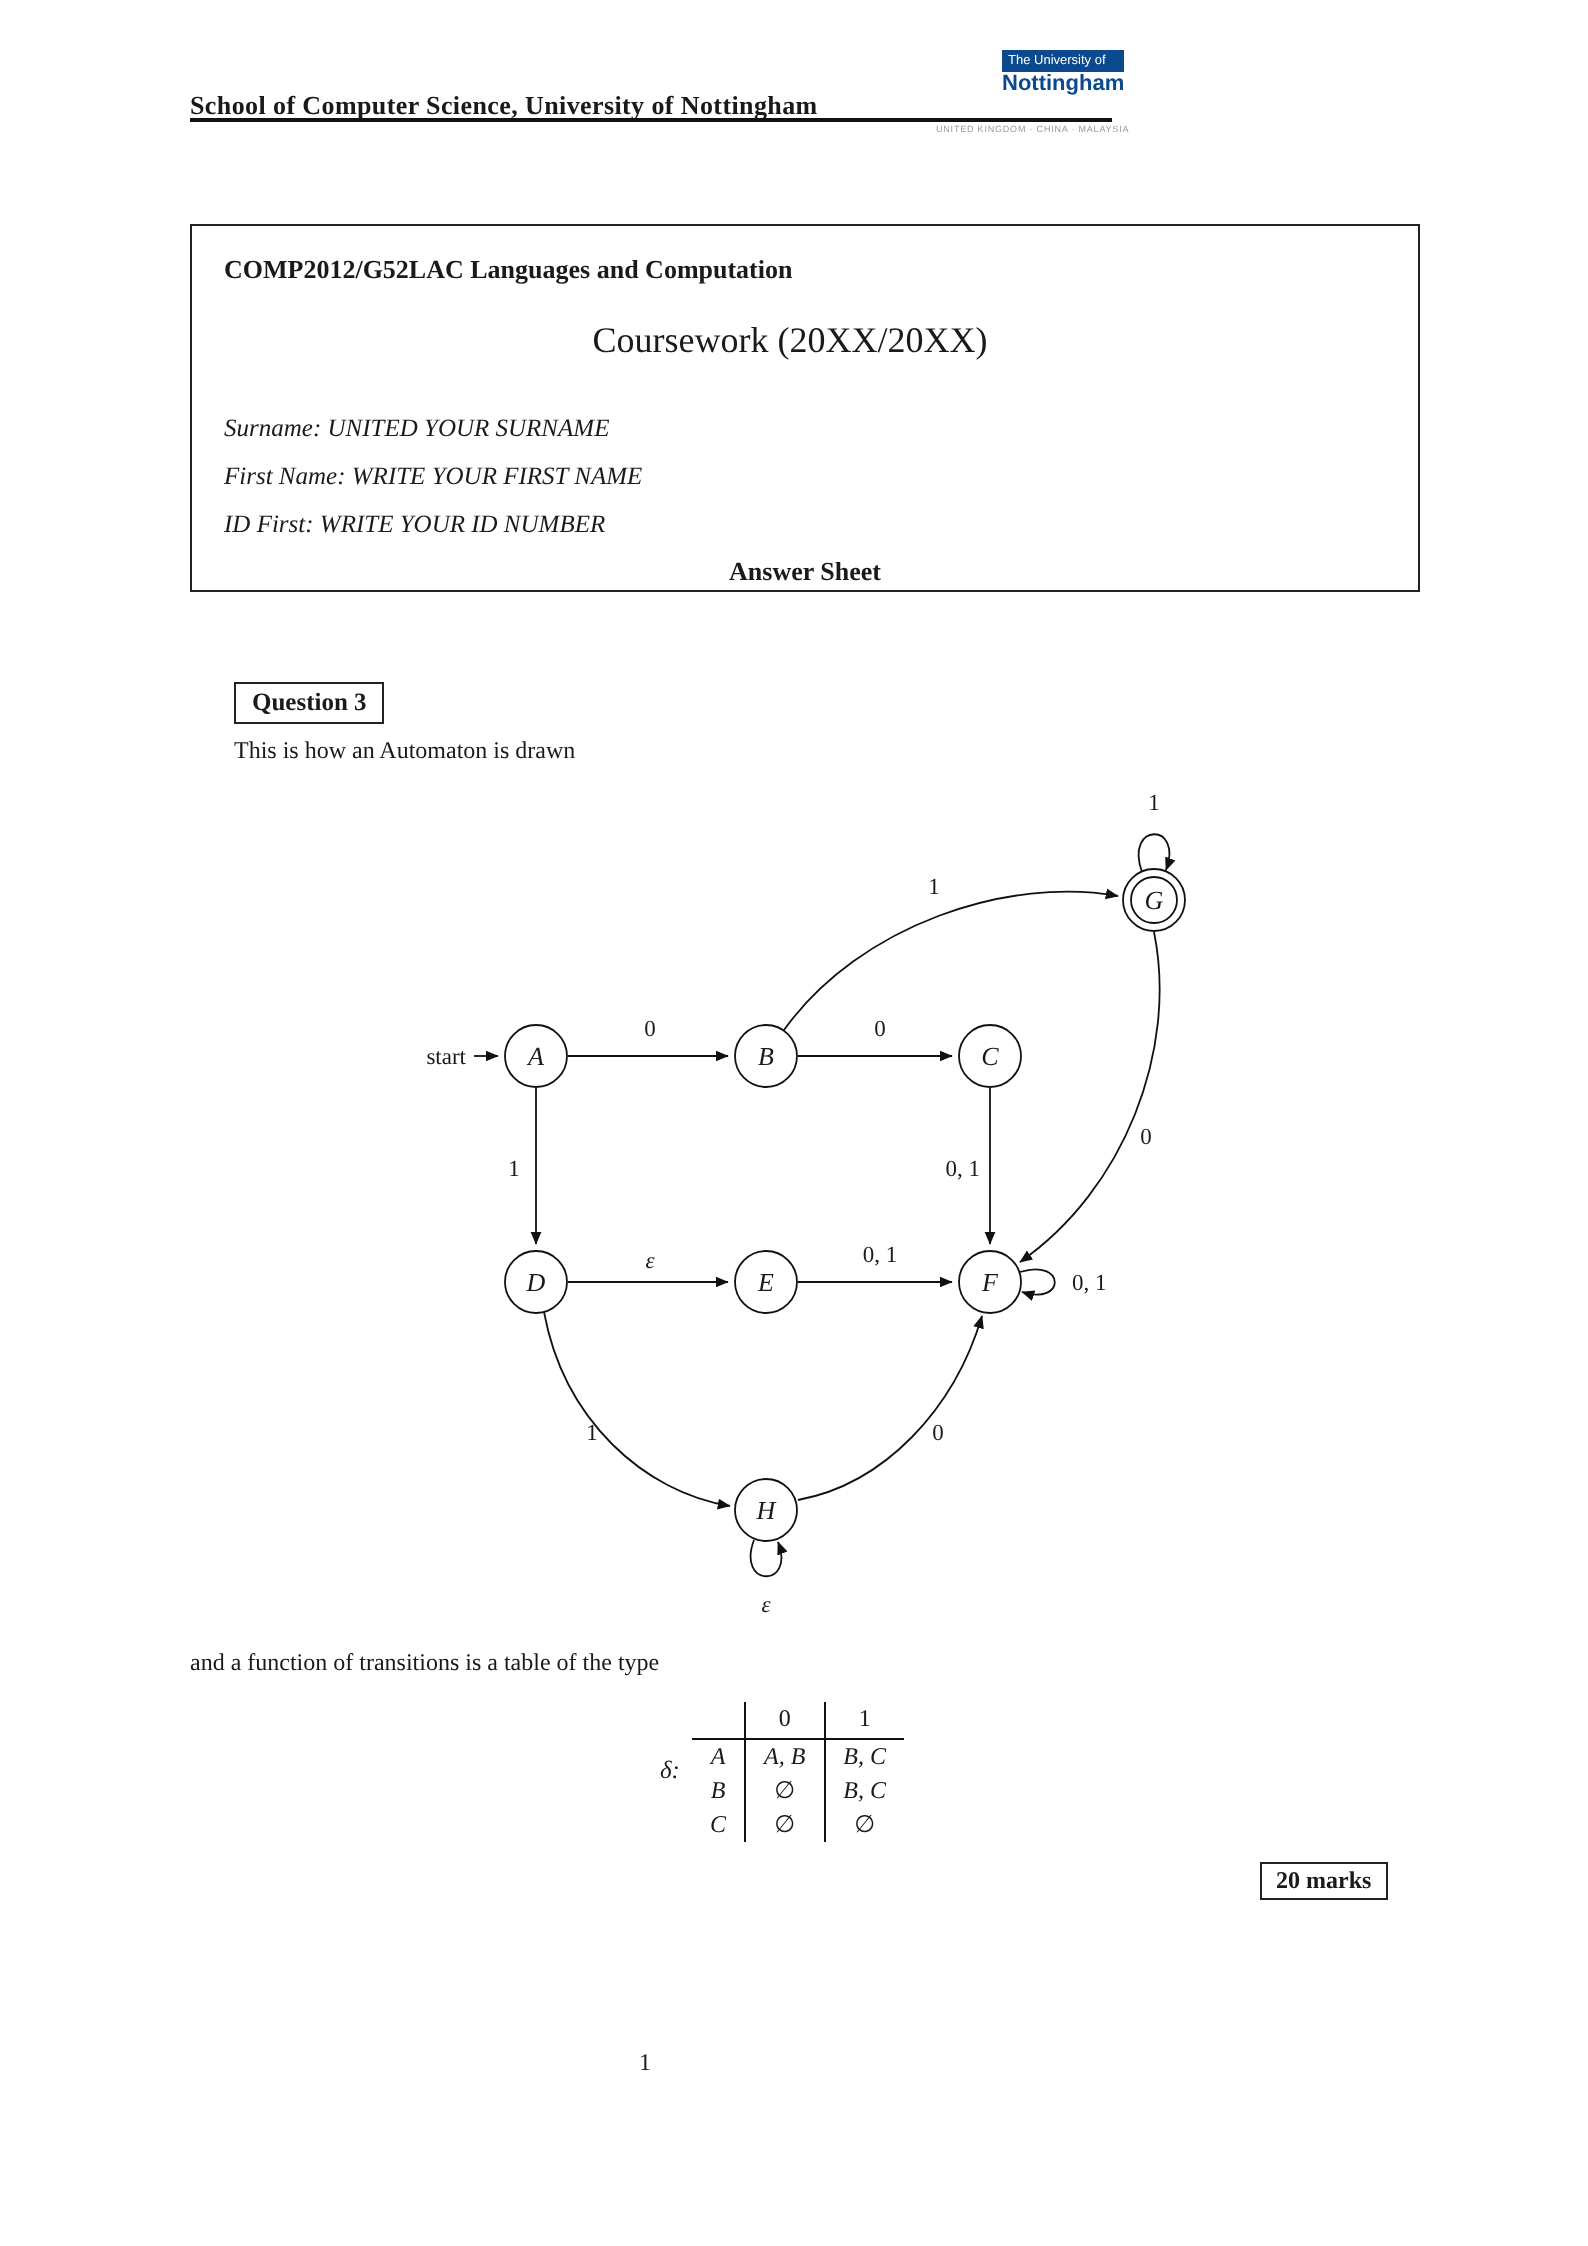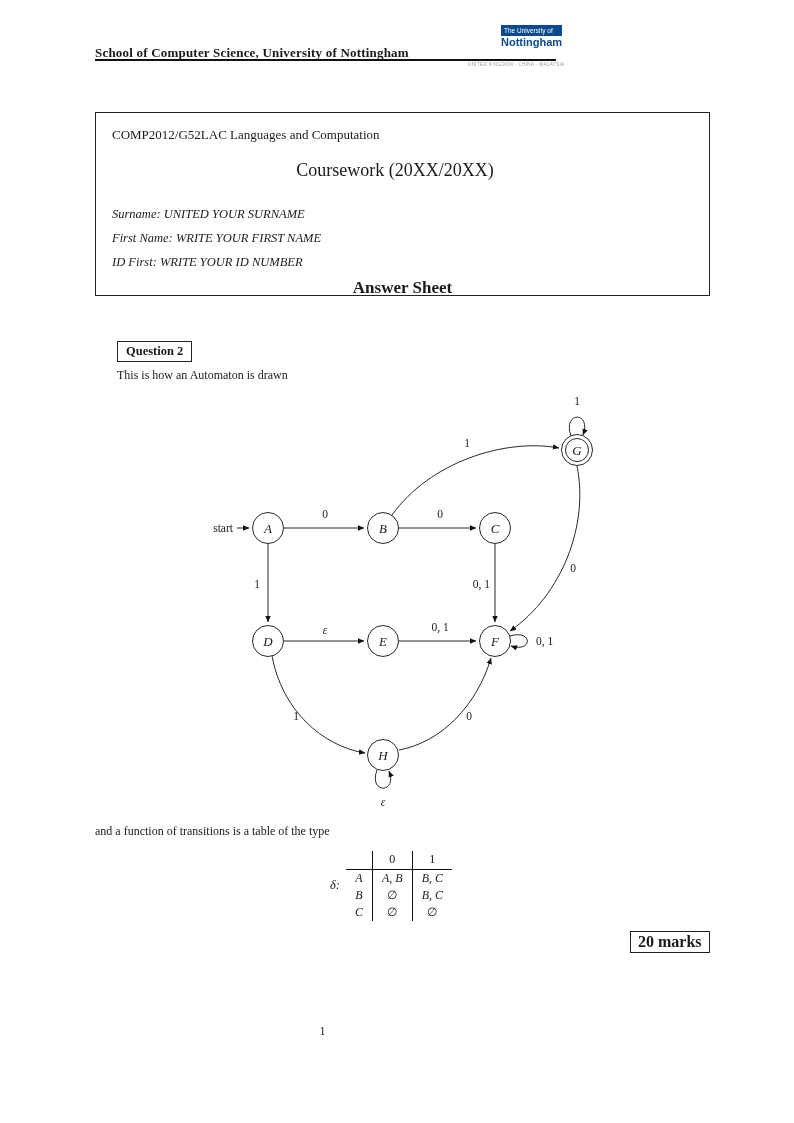--- a/index.html
+++ b/index.html
@@ -19,24 +19,24 @@
   .logo-texts { display:flex; flex-direction:column;padding-left:28px; }
   .logo-bar { background:#0b4a8f; color:#ffffff; font-family:"Liberation Sans","DejaVu Sans",sans-serif;
               font-size:6.5px; line-height:11px; padding:0 3px; white-space:nowrap; }
   .logo-name { color:#0b4a8f; font-family:"Liberation Sans","DejaVu Sans",sans-serif;
                font-weight:bold; font-size:11px; line-height:13px; white-space:nowrap; }
   .logo-campuses { left:468px; top:62px; width:92px; font-family:"Liberation Sans","DejaVu Sans",sans-serif;
                    font-size:4.5px; color:#9a9a9a; letter-spacing:0.4px; white-space:nowrap; }
 
   
   .title-box { left:95px; top:112px; width:615px; height:184px; border:1px solid #222; }
-  .module-line { left:112px; top:127px; font-weight:normal; font-size:13px; }
+  .module-line { left:112px; top:127px; font-weight:bold; font-size:13px; }
   .coursework-title { left:95px; top:160px; width:600px; text-align:center; font-size:18px; }
   .id-line { left:112px; font-style:italic; font-size:12.5px; }
-  .answer-sheet { left:95px; top:278px; width:615px; text-align:center; font-weight:bold; font-size:17px; }
+  .answer-sheet { left:95px; top:278px; width:615px; text-align:center; font-weight:bold; font-size:13px; }
 
   
   .question-box { left:117px; top:341px; border:1px solid #222; padding:2px 8px;
                   font-weight:bold; font-size:12.5px; }
   .intro-text { left:117px; top:368px; font-size:12px; }
   .table-intro { left:95px; top:824px; font-size:12px; }
 
   
   .diagram { position:absolute; left:0; top:0; pointer-events:none; }
   .state-circle { fill:#ffffff; stroke:#111; stroke-width:0.9; }
@@ -52,21 +52,21 @@
   
   .trans-wrap { left:330px; top:851px; display:flex; align-items:center; }
   .delta-label { font-style:italic; font-size:12.5px; margin-right:6px; }
   table.delta { border-collapse:collapse; font-size:12px; }
   table.delta td { padding:0 9px; text-align:center; height:17px; line-height:17px; }
   table.delta td.vline { border-left:1px solid #111; }
   table.delta tr.head td { border-bottom:1px solid #111; height:18px; }
   table.delta td.it { font-style:italic; }
 
   .marks-box { left:630px; top:931px; border:1px solid #222; padding:1px 7px;
-               font-weight:bold; font-size:16px; }
+               font-weight:bold; font-size:12px; }
   .page-number { left:95px; top:1024px; width:455px; text-align:center; font-size:12px; }
 </style>
 </head>
 <body>
 
 <div class="abs school-title">School of Computer Science, University of Nottingham</div>
 
 <div class="abs logo-wrap">
   <div class="logo-row">
     <svg class="logo-castle" viewBox="0 0 17 28">
@@ -105,21 +105,21 @@
 <div class="abs id-line" style="top:231px;text-align:center;">
   <span>First Name:</span>
   <span>WRITE YOUR FIRST NAME</span>
 </div>
 <div class="abs id-line" style="top:255px;">
   <span>ID First:</span>
   <span>WRITE YOUR ID NUMBER</span>
 </div>
 <div class="abs answer-sheet">Answer Sheet</div>
 
-<div class="abs question-box">Question 2</div>
+<div class="abs question-box">Question 3</div>
 <div class="abs intro-text">This is how an Automaton is drawn</div>
 
 <svg class="diagram" width="794" height="1123" viewBox="0 0 794 1123">
   <defs>
     <marker id="arrow" viewBox="0 0 10 10" refX="8.5" refY="5" markerWidth="8" markerHeight="8" orient="auto-start-reverse">
       <path d="M 0 1.2 L 9 5 L 0 8.8 z" fill="#111"></path>
     </marker>
   </defs>
 
   <path class="edge" d="M 237 528 L 249 528" marker-end="url(#arrow)"></path>

